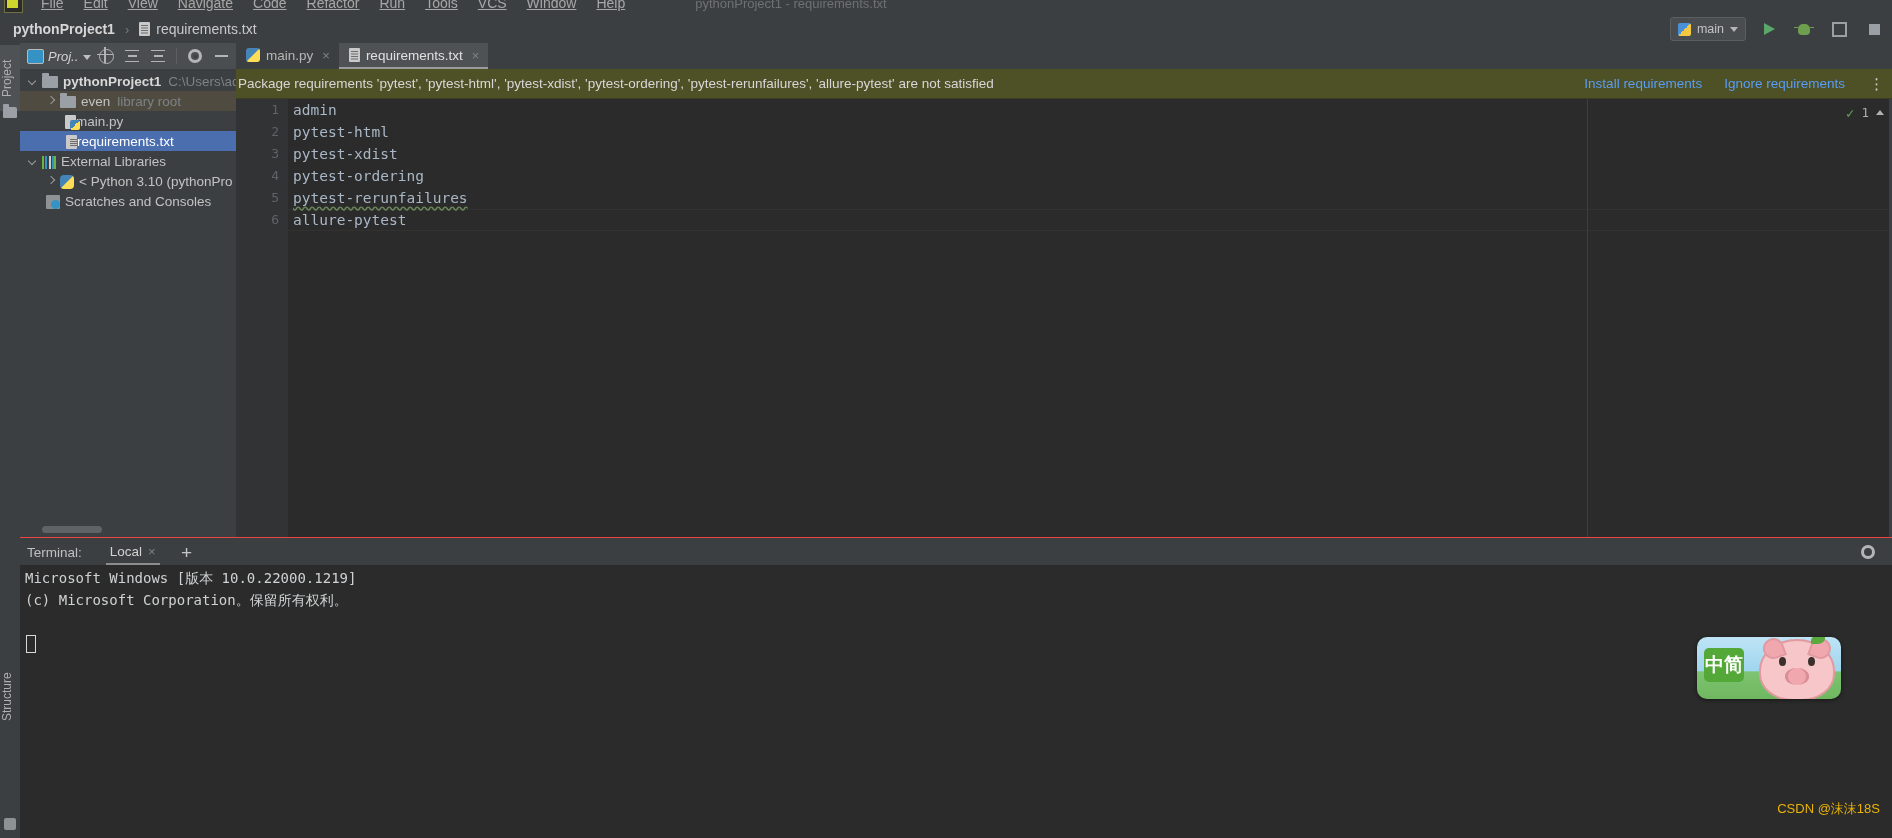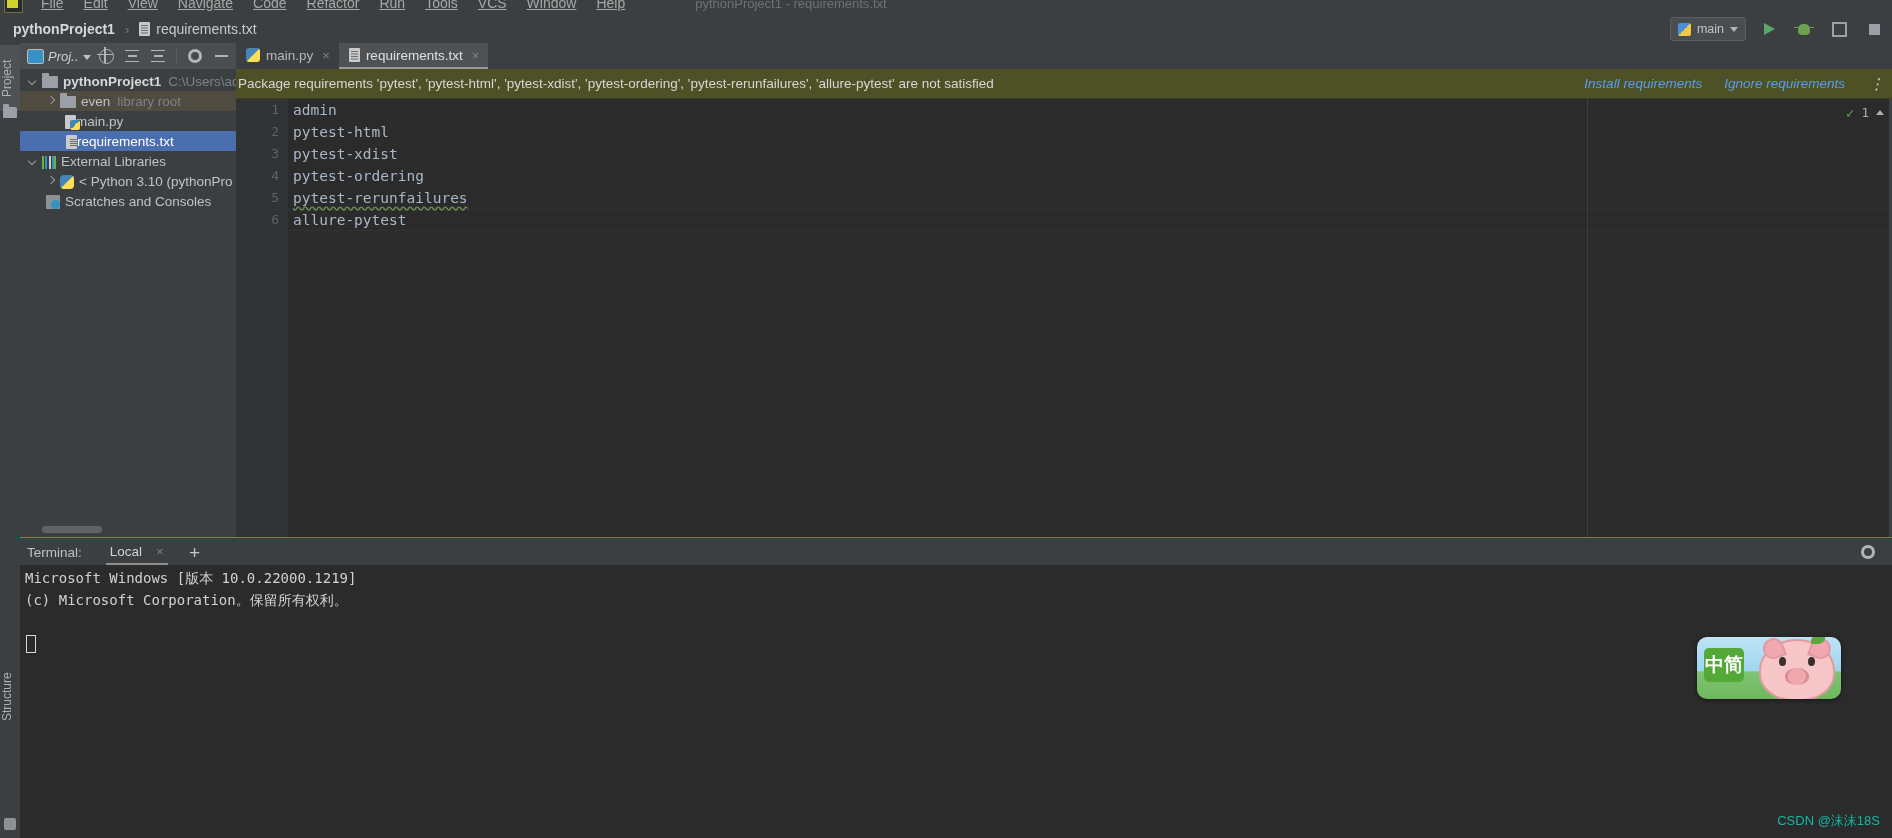--- a/index.html
+++ b/index.html
@@ -279,21 +279,21 @@
   .banner {
     position: absolute; left: 236px; top: 69px; width: 1656px; height: 30px;
     background: #4e5026; display: flex; align-items: center;
     border-bottom: 1px solid #3c3d22;
     box-sizing: border-box;
   }
   .banner-text {
     color: #d7d7d7; font-size: 13.5px; padding-left: 2px; white-space: nowrap;
   }
   .banner-actions {
-    margin-left: auto; display: flex; align-items: center; gap: 22px; padding-right: 6px; font-style: italic;
+    margin-left: auto; display: flex; align-items: center; gap: 22px; padding-right: 6px;
   }
   .banner-link { color: #589df6; font-size: 13.5px; white-space: nowrap; }
   .banner-more { color: #d3d3d3; font-size: 15px; padding: 0 2px; }
 
   
   .editor {
     position: absolute; left: 236px; top: 99px; width: 1656px; height: 438px;
     background: #2b2b2b;
   }
   .gutter {
@@ -337,21 +337,21 @@
   }
 
   
   .term-tabbar {
     position: absolute; left: 20px; top: 537px; width: 1872px; height: 28px;
     background: #3c3f41; display: flex; align-items: center;
     border-top: 1px solid #ef4444;
   }
   .term-title { font-size: 13.5px; color: #c0c0c0; padding-left: 7px; }
   .term-tab {
-    margin-left: 24px; display: flex; align-items: center; gap: 14px;
+    margin-left: 24px; display: flex; align-items: center; gap: 6px;
     font-size: 13.5px; color: #d2d2d2;
     border-bottom: 2px solid #8d8d8d; height: 26px; padding: 0 4px;
     box-sizing: border-box;
   }
   .term-tab .x { color: #7e8285; font-size: 13px; }
   .term-plus {
     margin-left: 18px; color: #c5c5c5; font-size: 19px; line-height: 1;
     width: 18px; text-align: center;
   }
   .term-gear {
@@ -408,22 +408,22 @@
   }
   .mascot-ear.l { left: 2px; transform: rotate(-20deg); }
   .mascot-ear.r { right: 2px; transform: rotate(110deg); }
   .mascot-leaf {
     position: absolute; right: 16px; top: -2px; width: 14px; height: 9px;
     background: #5aa93f; border-radius: 60% 10% 60% 10%;
   }
 
   
   .watermark {
-    position: absolute; right: 12px; bottom: 8px;
-    color: #14b8a6; font-size: 13px; text-align: center;
+    position: absolute; right: 12px; bottom: 20px;
+    color: #eab308; font-size: 13px; text-align: center;
   }
 
   
   .right-edge {
     position: absolute; right: 0; top: 99px; width: 3px; height: 438px;
     background: #3c3f41;
   }
 </style>
 </head>
 <body>

